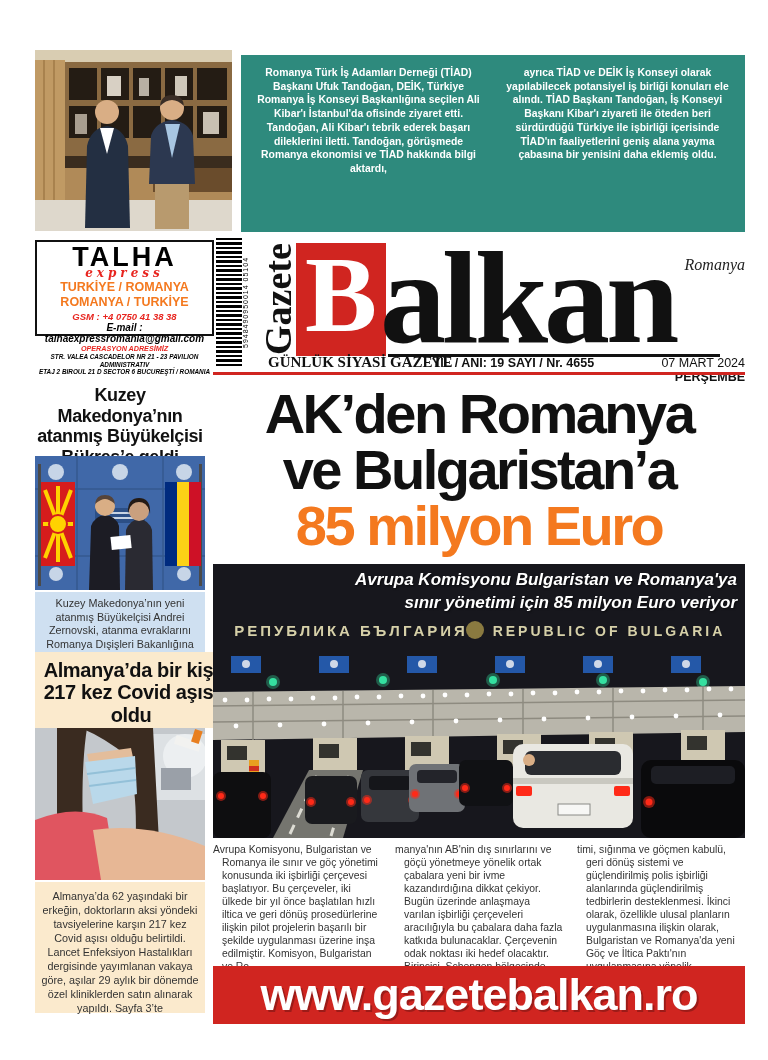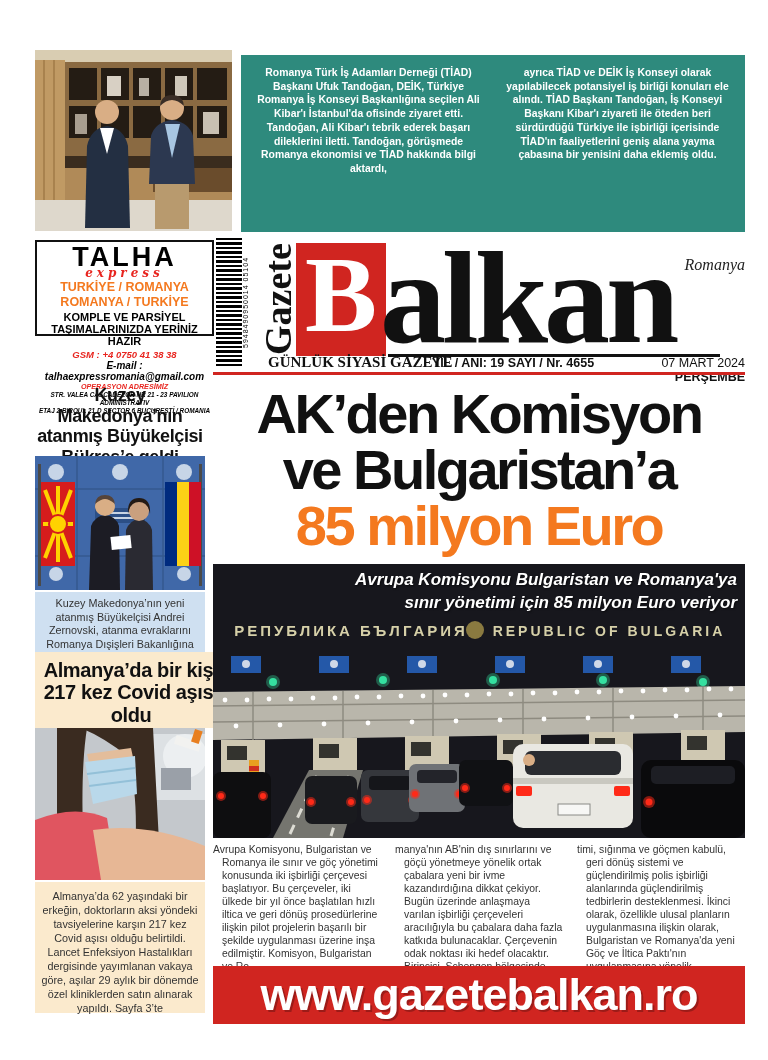--- a/index.html
+++ b/index.html
@@ -127,21 +127,20 @@
       <div class="col">Romanya Türk İş Adamları Derneği (TİAD) Başkanı Ufuk Tandoğan, DEİK, Türkiye Romanya İş Konseyi Başkanlığına seçilen Ali Kibar'ı İstanbul'da ofisinde ziyaret etti. Tandoğan, Ali Kibar'ı tebrik ederek başarı dileklerini iletti.  Tandoğan, görüşmede Romanya ekonomisi ve TİAD hakkında bilgi aktardı,</div>
       <div class="col">ayrıca TİAD ve DEİK İş Konseyi olarak yapılabilecek potansiyel iş birliği konuları ele alındı. TİAD Başkanı Tandoğan, İş Konseyi Başkanı Kibar'ı ziyareti ile öteden beri sürdürdüğü Türkiye ile işbirliği içerisinde TİAD'ın faaliyetlerini geniş alana yayma çabasına bir yenisini daha eklemiş oldu.</div>
     </div>
   </div>
 
   <div class="abs talha">
     <div class="talha-brand">TALHA</div>
     <div class="talha-express">express</div>
     <div class="talha-orange">TURKİYE / ROMANYA</div>
     <div class="talha-orange">ROMANYA / TURKİYE</div>
-    <div class="talha-black">KOMPLE VE PARSİYEL TAŞIMALARINIZDA YERİNİZ HAZIR</div>
     <div class="talha-gsm">GSM  : +4 0750 41 38 38</div>
     <div class="talha-mail">E-mail : talhaexpressromania@gmail.com</div>
     <div class="talha-op">OPERASYON ADRESİMİZ</div>
     <div class="talha-addr">
       <span>STR. VALEA CASCADELOR NR 21 - 23 PAVILION ADMINISTRATIV</span><br>
       <span>ETAJ 2 BIROUL 21 D SECTOR 6 BUCUREŞTİ / ROMANIA</span>
     </div>
   </div>
 
   <div class="abs barcode"></div>
@@ -241,21 +240,21 @@
     <path d="M58,102 Q112,94 170,118 L170,152 L66,152 Z" fill="#e7b795"></path>
   </svg>
 
   <div class="abs c-caption">
     <span class="bold">Almanya’da</span>
     <span>62 yaşındaki bir erkeğin, doktorların aksi yöndeki tavsiyelerine karşın 217 kez Covid aşısı olduğu belirtildi. Lancet Enfeksiyon Hastalıkları dergisinde yayımlanan vakaya göre, aşılar 29 aylık bir dönemde özel kliniklerden satın alınarak yapıldı.</span>
     <span class="bold">Sayfa 3’te</span>
   </div>
 
   <div class="abs m-head">
-    <div>AK’den Komisyon</div>
+    <div>AK’den Romanya</div>
     <div>ve Bulgaristan’a</div>
     <div class="orange">85 milyon Euro</div>
   </div>
 
   <div class="abs photo-border-wrap">
     <div class="m-sub">Avrupa Komisyonu Bulgaristan ve Romanya'ya sınır yönetimi için 85 milyon Euro veriyor</div>
     <svg class="photo" width="532" height="274" viewBox="0 0 532 274">
       <rect width="532" height="274" fill="#17171d"></rect>
       <text x="138" y="72" text-anchor="middle" fill="#d6d0a8" font-size="15" font-weight="bold" letter-spacing="3" font-family="Liberation Sans, sans-serif">РЕПУБЛИКА БЪЛГАРИЯ</text>
       <circle cx="262" cy="66" r="9" fill="#8a7a40"></circle>

